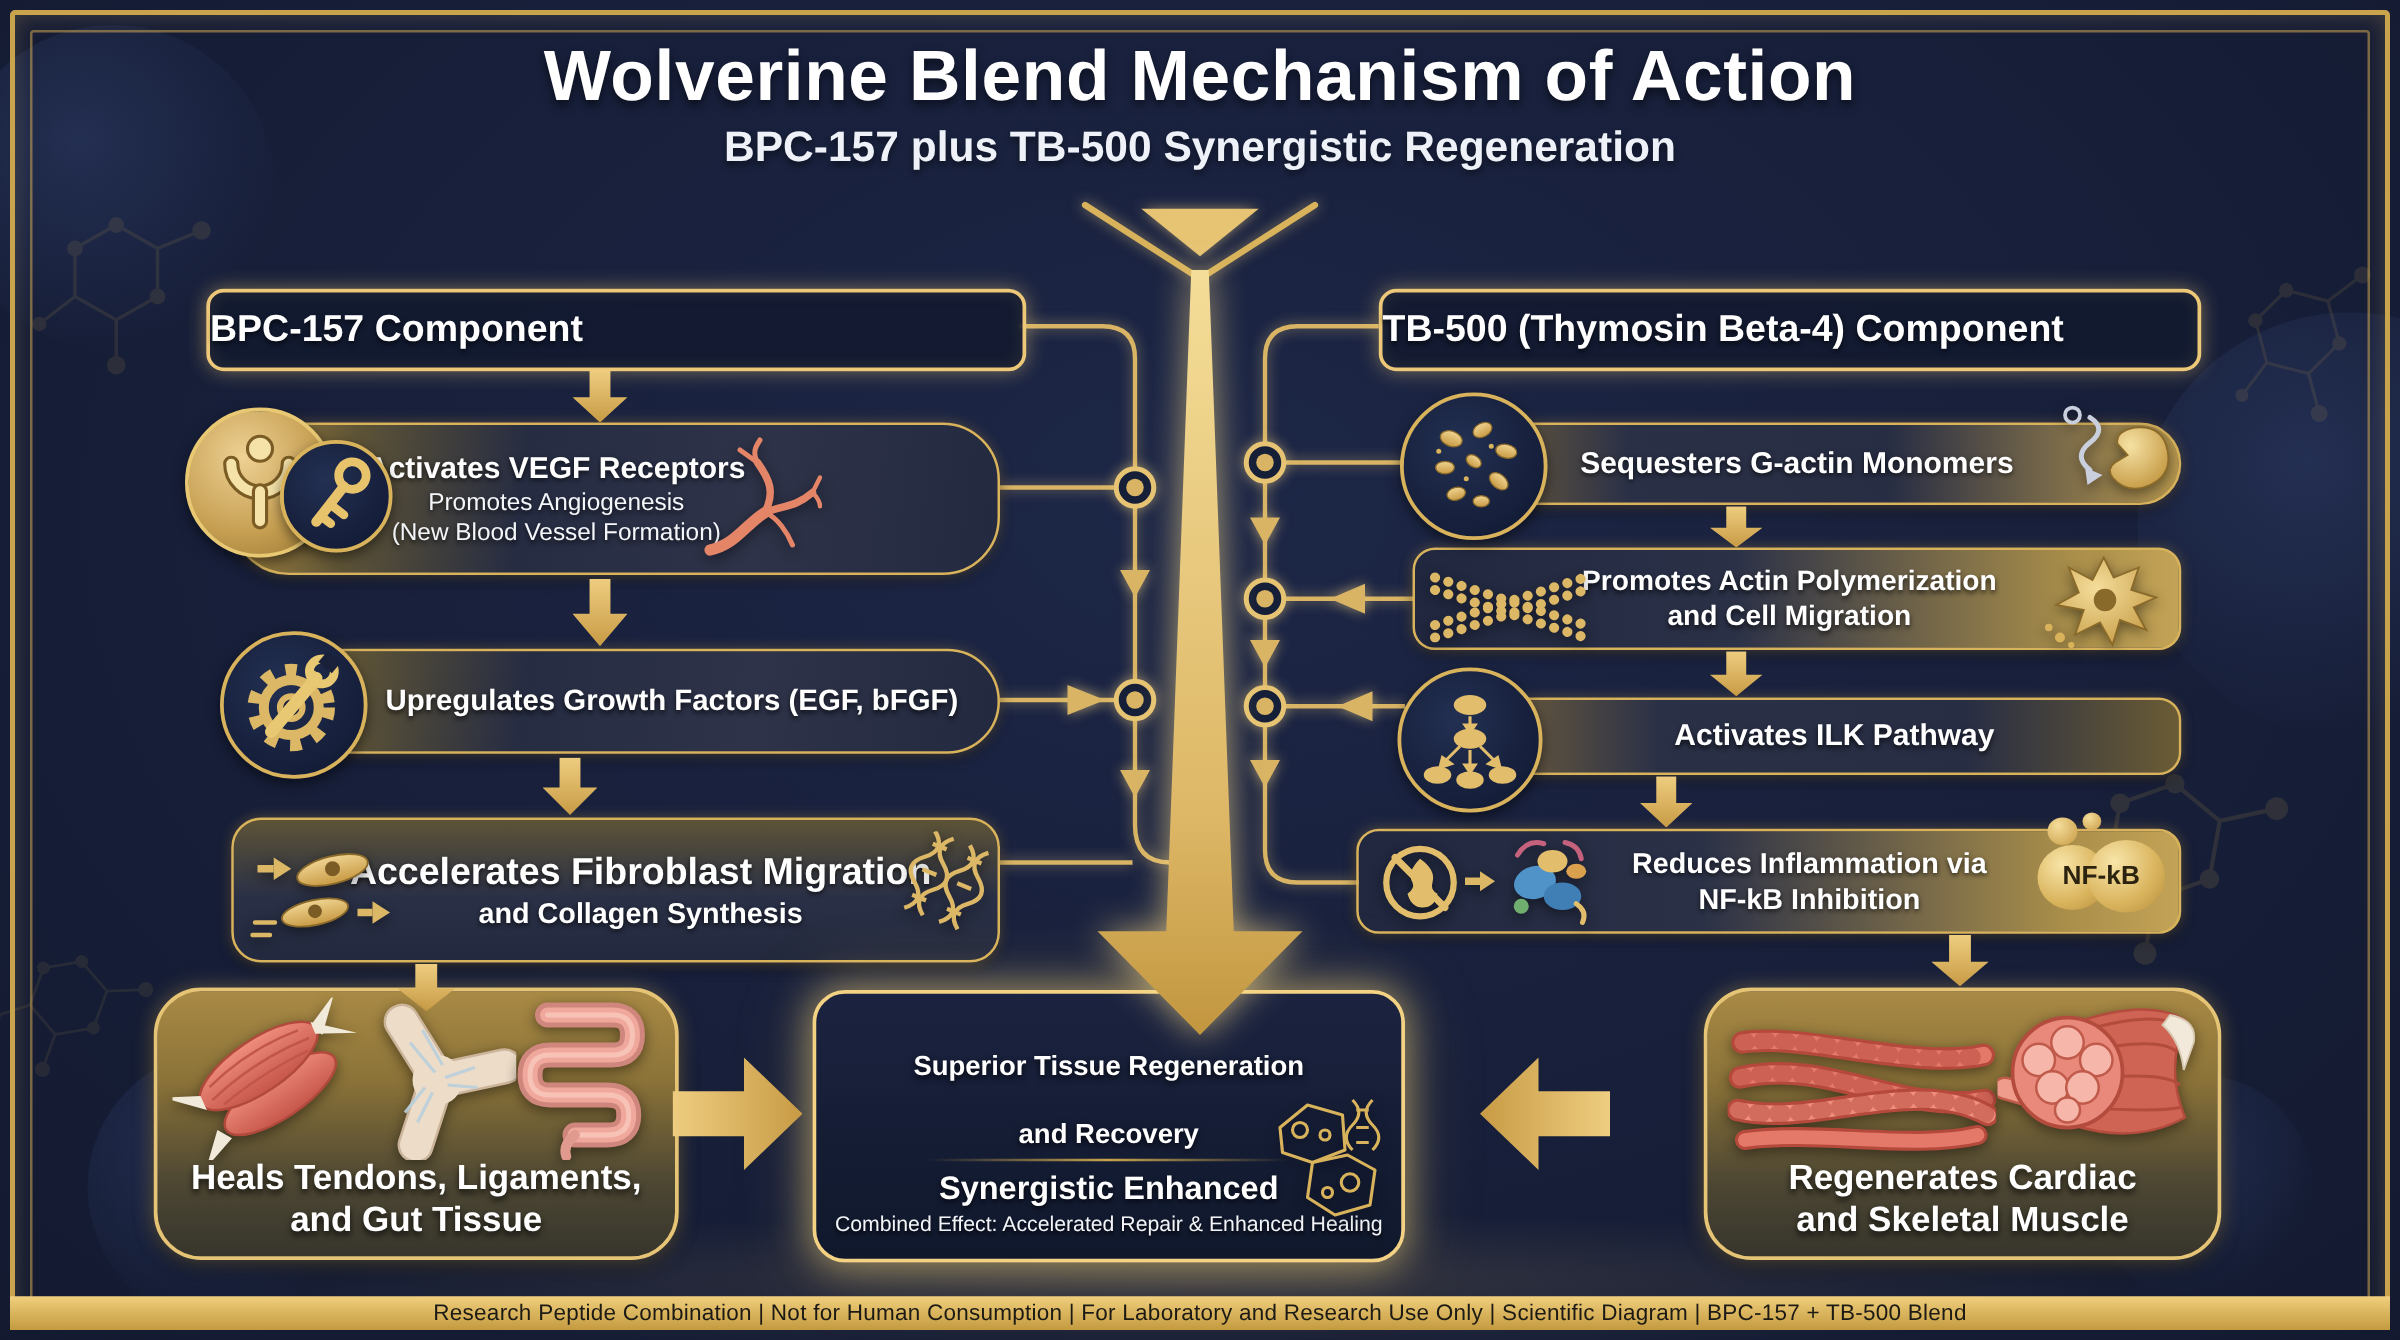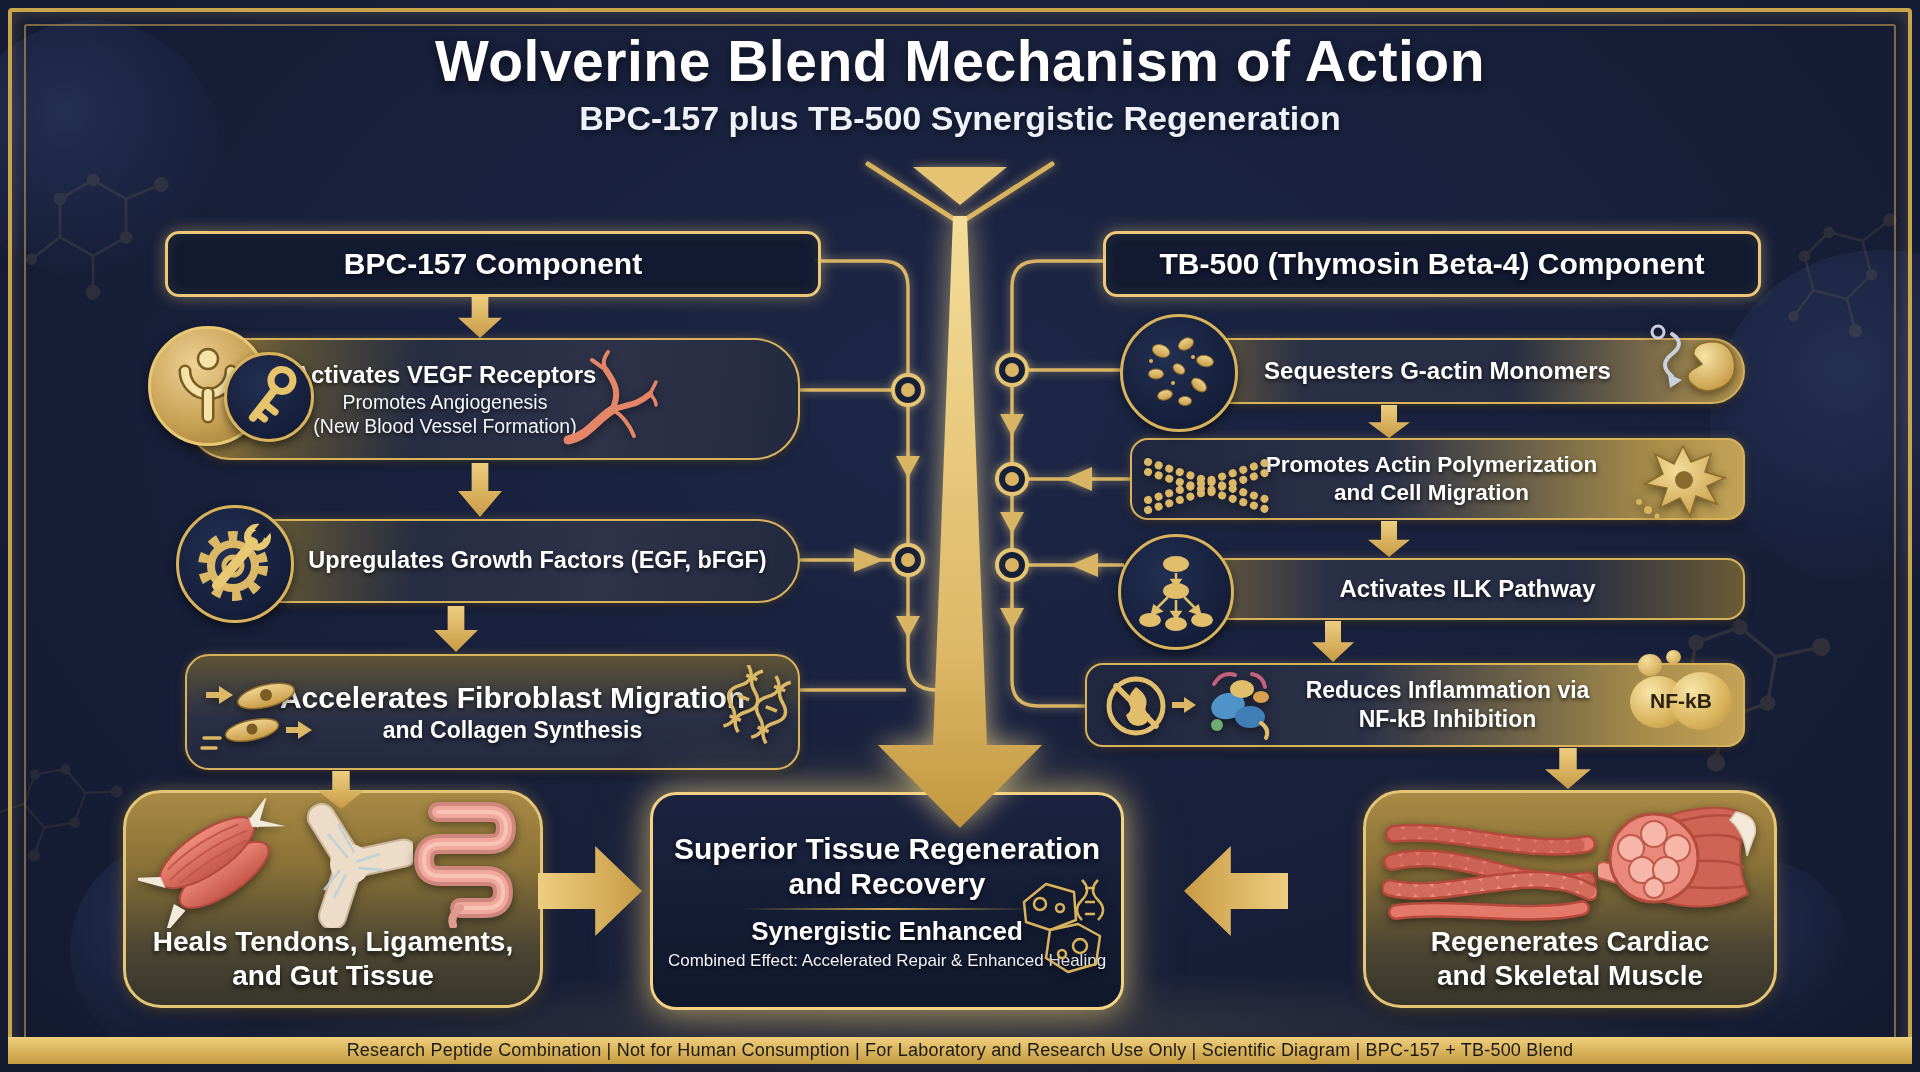--- a/index.html
+++ b/index.html
@@ -14,21 +14,21 @@
     box-shadow:0 0 18px rgba(220,180,100,.25) inset;}
   .frame-inner{position:absolute;inset:24px;border:2px solid rgba(205,168,82,.55);border-radius:3px;z-index:5;pointer-events:none;}
 
   
   .title{position:absolute;left:0;top:28px;width:100%;text-align:center;color:#ffffff;
     font-size:57px;font-weight:800;letter-spacing:.5px;text-shadow:0 4px 8px rgba(0,0,0,.55);z-index:3;}
   .subtitle{position:absolute;left:0;top:99px;width:100%;text-align:center;color:#eef2f8;
     font-size:34px;font-weight:700;text-shadow:0 3px 6px rgba(0,0,0,.5);z-index:3;}
 
   .hdr{position:absolute;height:60px;border:3px solid #ecc878;border-radius:14px;
-    background:rgba(18,26,48,.92);display:flex;align-items:center;justify-content:center;
+    background:rgba(18,26,48,.92);display:flex;align-items:center;
     color:#fff;font-size:30px;font-weight:700;text-shadow:0 2px 4px rgba(0,0,0,.6);
     box-shadow:0 0 16px rgba(240,205,120,.45), inset 0 0 14px rgba(240,205,120,.10);z-index:2;white-space:nowrap;}
 
   .mbox{position:absolute;border:2.5px solid #d9b35c;display:flex;flex-direction:column;
     align-items:center;justify-content:center;color:#fff;text-shadow:0 2px 4px rgba(0,0,0,.7);
     box-shadow:0 0 10px rgba(220,180,100,.30), 0 4px 10px rgba(0,0,0,.45);z-index:2;}
   .mbox .t1{font-size:24px;font-weight:700;white-space:nowrap;line-height:1.25;}
   .mbox .t2{font-size:19.5px;font-weight:400;white-space:nowrap;line-height:1.25;color:#f4f6fa;}
   .gradL{background:linear-gradient(97deg,#a9883f 0%,#5d5336 16%,#262c42 38%,#2e3349 68%,#23293e 100%);}
   .gradR1{background:linear-gradient(90deg,#8f7339 0%,#2a3046 28%,#272d43 62%,#b5964e 100%);}
@@ -39,21 +39,21 @@
   .outcome{position:absolute;width:414px;height:212px;border:3px solid #e6c475;border-radius:38px;
     background:linear-gradient(180deg,#a98a45 0%,#8a7238 34%,#4d4733 72%,#37352c 100%);
     box-shadow:0 0 16px rgba(230,195,110,.35), 0 6px 14px rgba(0,0,0,.5);z-index:2;}
   .outcome .cap{position:absolute;left:0;bottom:12px;width:100%;text-align:center;color:#fff;
     font-size:28px;font-weight:700;line-height:1.22;text-shadow:0 3px 5px rgba(0,0,0,.75);white-space:nowrap;}
 
   .centerbox{position:absolute;left:650px;top:792px;width:468px;height:212px;border:3px solid #f3d284;border-radius:26px;
     background:linear-gradient(180deg,#1b2340 0%,#10182c 100%);
     box-shadow:0 0 28px 4px rgba(244,211,120,.5), 0 0 64px rgba(244,211,120,.22);
     display:flex;flex-direction:column;align-items:center;justify-content:center;color:#fff;z-index:2;}
-  .centerbox .c1{font-size:30px;font-weight:800;line-height:1.18;text-shadow:0 2px 5px rgba(0,0,0,.8);white-space:nowrap;}
+  .centerbox .c1{font-size:22px;font-weight:800;line-height:1.18;text-shadow:0 2px 5px rgba(0,0,0,.8);white-space:nowrap;margin-top:28px;}
   .centerbox .cdiv{width:62%;height:2px;margin:7px 0 6px 0;
     background:linear-gradient(90deg,transparent,#c9a44c,transparent);}
   .centerbox .c2{font-size:26px;font-weight:700;text-shadow:0 2px 4px rgba(0,0,0,.8);white-space:nowrap;}
   .centerbox .c3{font-size:17px;font-weight:400;margin-top:4px;color:#f2f4f8;text-shadow:0 2px 3px rgba(0,0,0,.8);white-space:nowrap;}
 
   
   .arr{position:absolute;background:linear-gradient(180deg,#eecd80,#c89b45);
     filter:drop-shadow(0 0 5px rgba(240,210,130,.5));z-index:2;}
   .a-down{clip-path:polygon(31% 0,69% 0,69% 52%,100% 52%,50% 100%,0 52%,31% 52%);}
   .a-right{background:linear-gradient(90deg,#eecd80,#c89b45);

